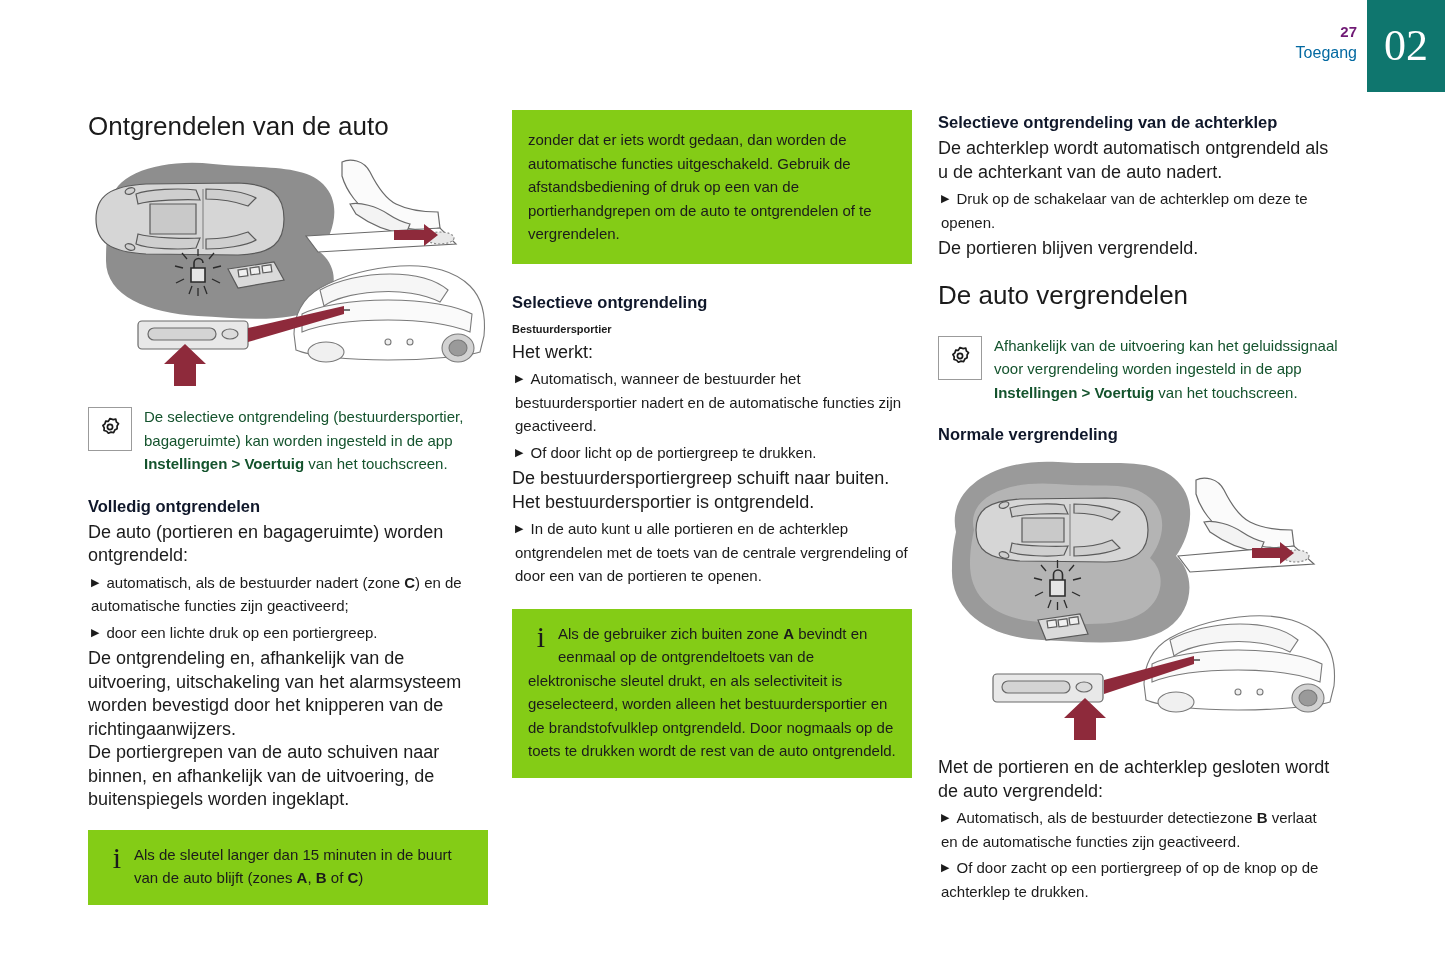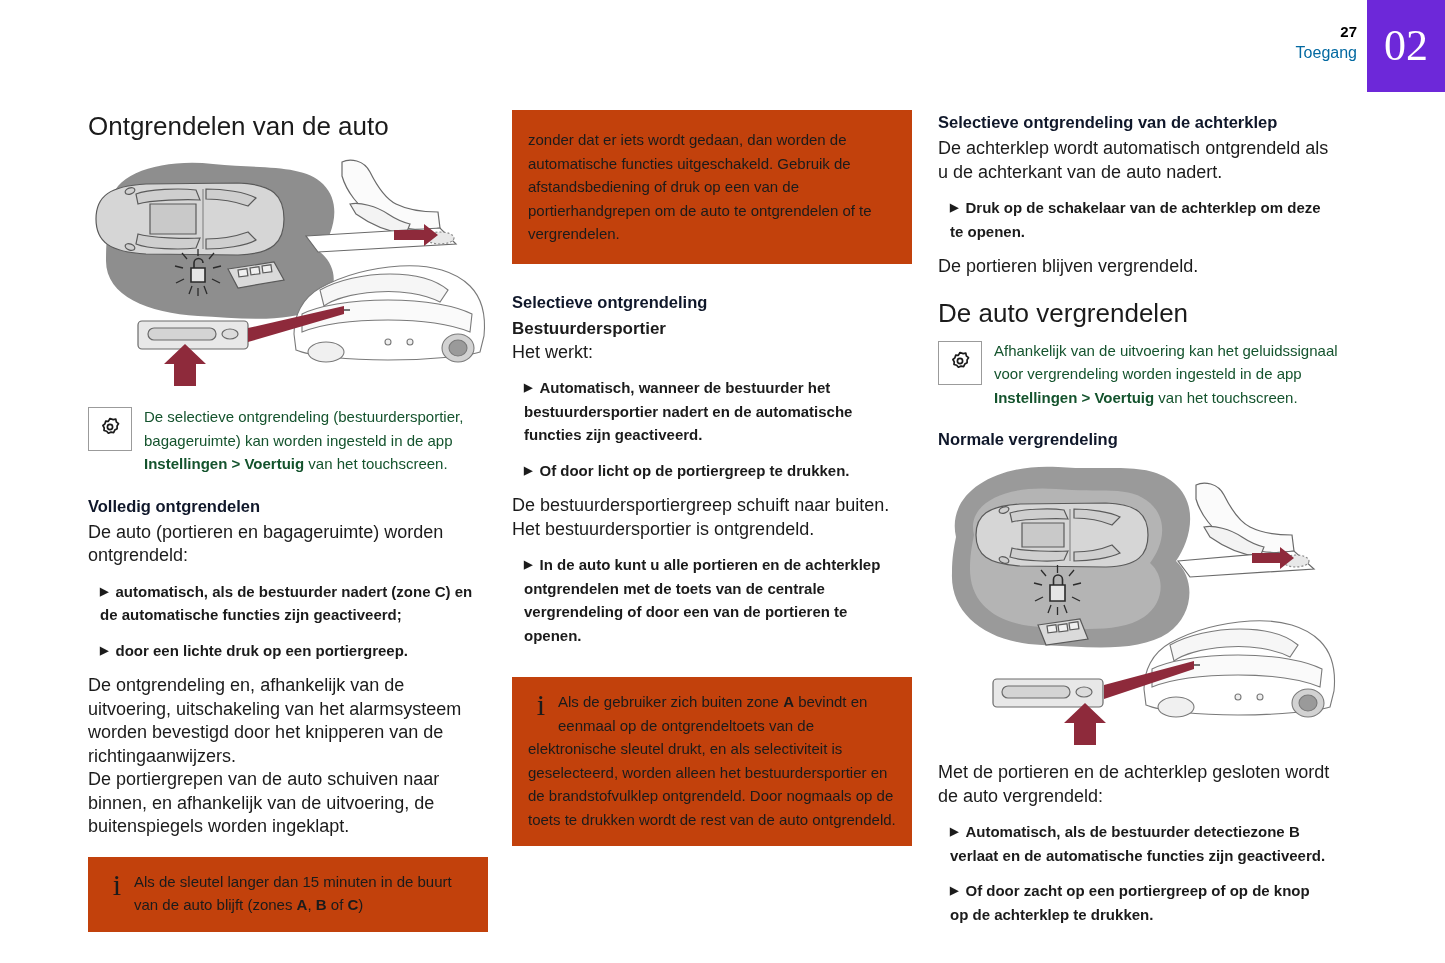--- a/index.html
+++ b/index.html
@@ -23,21 +23,21 @@
     left: 0;
     width: 1445px;
     height: 98px;
   }
   .chapter-tab {
     position: absolute;
     top: 0;
     right: 0;
     width: 78px;
     height: 92px;
-    background: #6d28d9;
+    background: #0f766e;
     display: flex;
     align-items: center;
     justify-content: center;
   }
   .chapter-tab-number {
     color: #ffffff;
     font-size: 44px;
     font-family: "Liberation Serif", serif;
     font-weight: 400;
     letter-spacing: 0px;
@@ -45,21 +45,21 @@
   }
   .header-meta {
     position: absolute;
     top: 22px;
     right: 88px;
     text-align: right;
   }
   .header-page-number {
     font-size: 15px;
     font-weight: bold;
-    color: #000000;
+    color: #701a75;
     line-height: 20px;
   }
   .header-chapter-name {
     font-size: 16px;
     color: #0369a1;
     line-height: 22px;
   }
 
   
   .columns {
@@ -86,55 +86,54 @@
     color: #1b1b1b;
   }
   h2.sub-title {
     font-size: 16.5px;
     font-weight: bold;
     margin: 0 0 3px 0;
     line-height: 24px;
     color: #0f172a;
   }
   h3.sub-sub-title {
-    font-size: 17px;
+    font-size: 11px;
     font-weight: bold;
     margin: 0;
     line-height: 24px;
     color: #1b1b1b;
   }
   p.body-text {
     font-size: 18px;
     line-height: 23.5px;
     margin: 0;
     color: #1b1b1b;
   }
 
   .bullet-line {
     font-size: 15px;
     line-height: 23.5px;
-    margin: 12px;
-    color: #1b1b1b;
-    font-weight: bold;
+    margin: 3px;
+    color: #1b1b1b;
   }
   .bullet-arrow {
     display: inline-block;
     font-size: 11px;
     line-height: 23.5px;
     vertical-align: top;
     margin-right: 7px;
   }
 
   .spacer-sm { height: 10px; }
   .spacer-md { height: 18px; }
   .spacer-lg { height: 26px; }
 
   
   .note-box {
-    background: #c2410c;
+    background: #84cc16;
     padding: 13px 16px 15px 16px;
     box-sizing: border-box;
   }
   .note-box p {
     font-size: 15px;
     line-height: 23.5px;
     margin: 0;
     color: #1b1b1b;
   }
   .note-box p b { font-weight: bold; }
@@ -358,21 +357,21 @@
     <p class="body-text">De achterklep wordt automatisch ontgrendeld als u de achterkant van de auto nadert.</p>
 
     <p class="bullet-line">
       <span class="bullet-arrow">▶</span><span>Druk op de schakelaar van de achterklep om deze te openen.</span>
     </p>
 
     <p class="body-text">De portieren blijven vergrendeld.</p>
 
     <div class="spacer-md"></div>
 
-    <h1 class="section-title" style="margin-bottom:10px;">De auto vergrendelen</h1>
+    <h1 class="section-title" style="margin-bottom:23px;">De auto vergrendelen</h1>
 
     <div class="clearfix">
       <span class="gear-chip">
         <svg width="28" height="28" viewBox="0 0 28 28" xmlns="http://www.w3.org/2000/svg">
           <g fill="none" stroke="#1b1b1b" stroke-width="1.7" stroke-linejoin="round">
             <path d="M14 3.5 l3.2 1.1 l2.6 -0.4 l0.5 2.6 l2.2 1.9 l-1.4 2.2 l0 2.8 l-2.3 1.4 l-1.2 2.5 l-2.6 -0.5 l-2.6 1.1 l-1.7 -2 l-2.7 -0.7 l0.2 -2.6 l-1.3 -2.4 l2 -1.7 l0.8 -2.6 l2.6 0.2 z"></path>
             <circle cx="14" cy="12" r="2.6"></circle>
           </g>
         </svg>
       </span>

